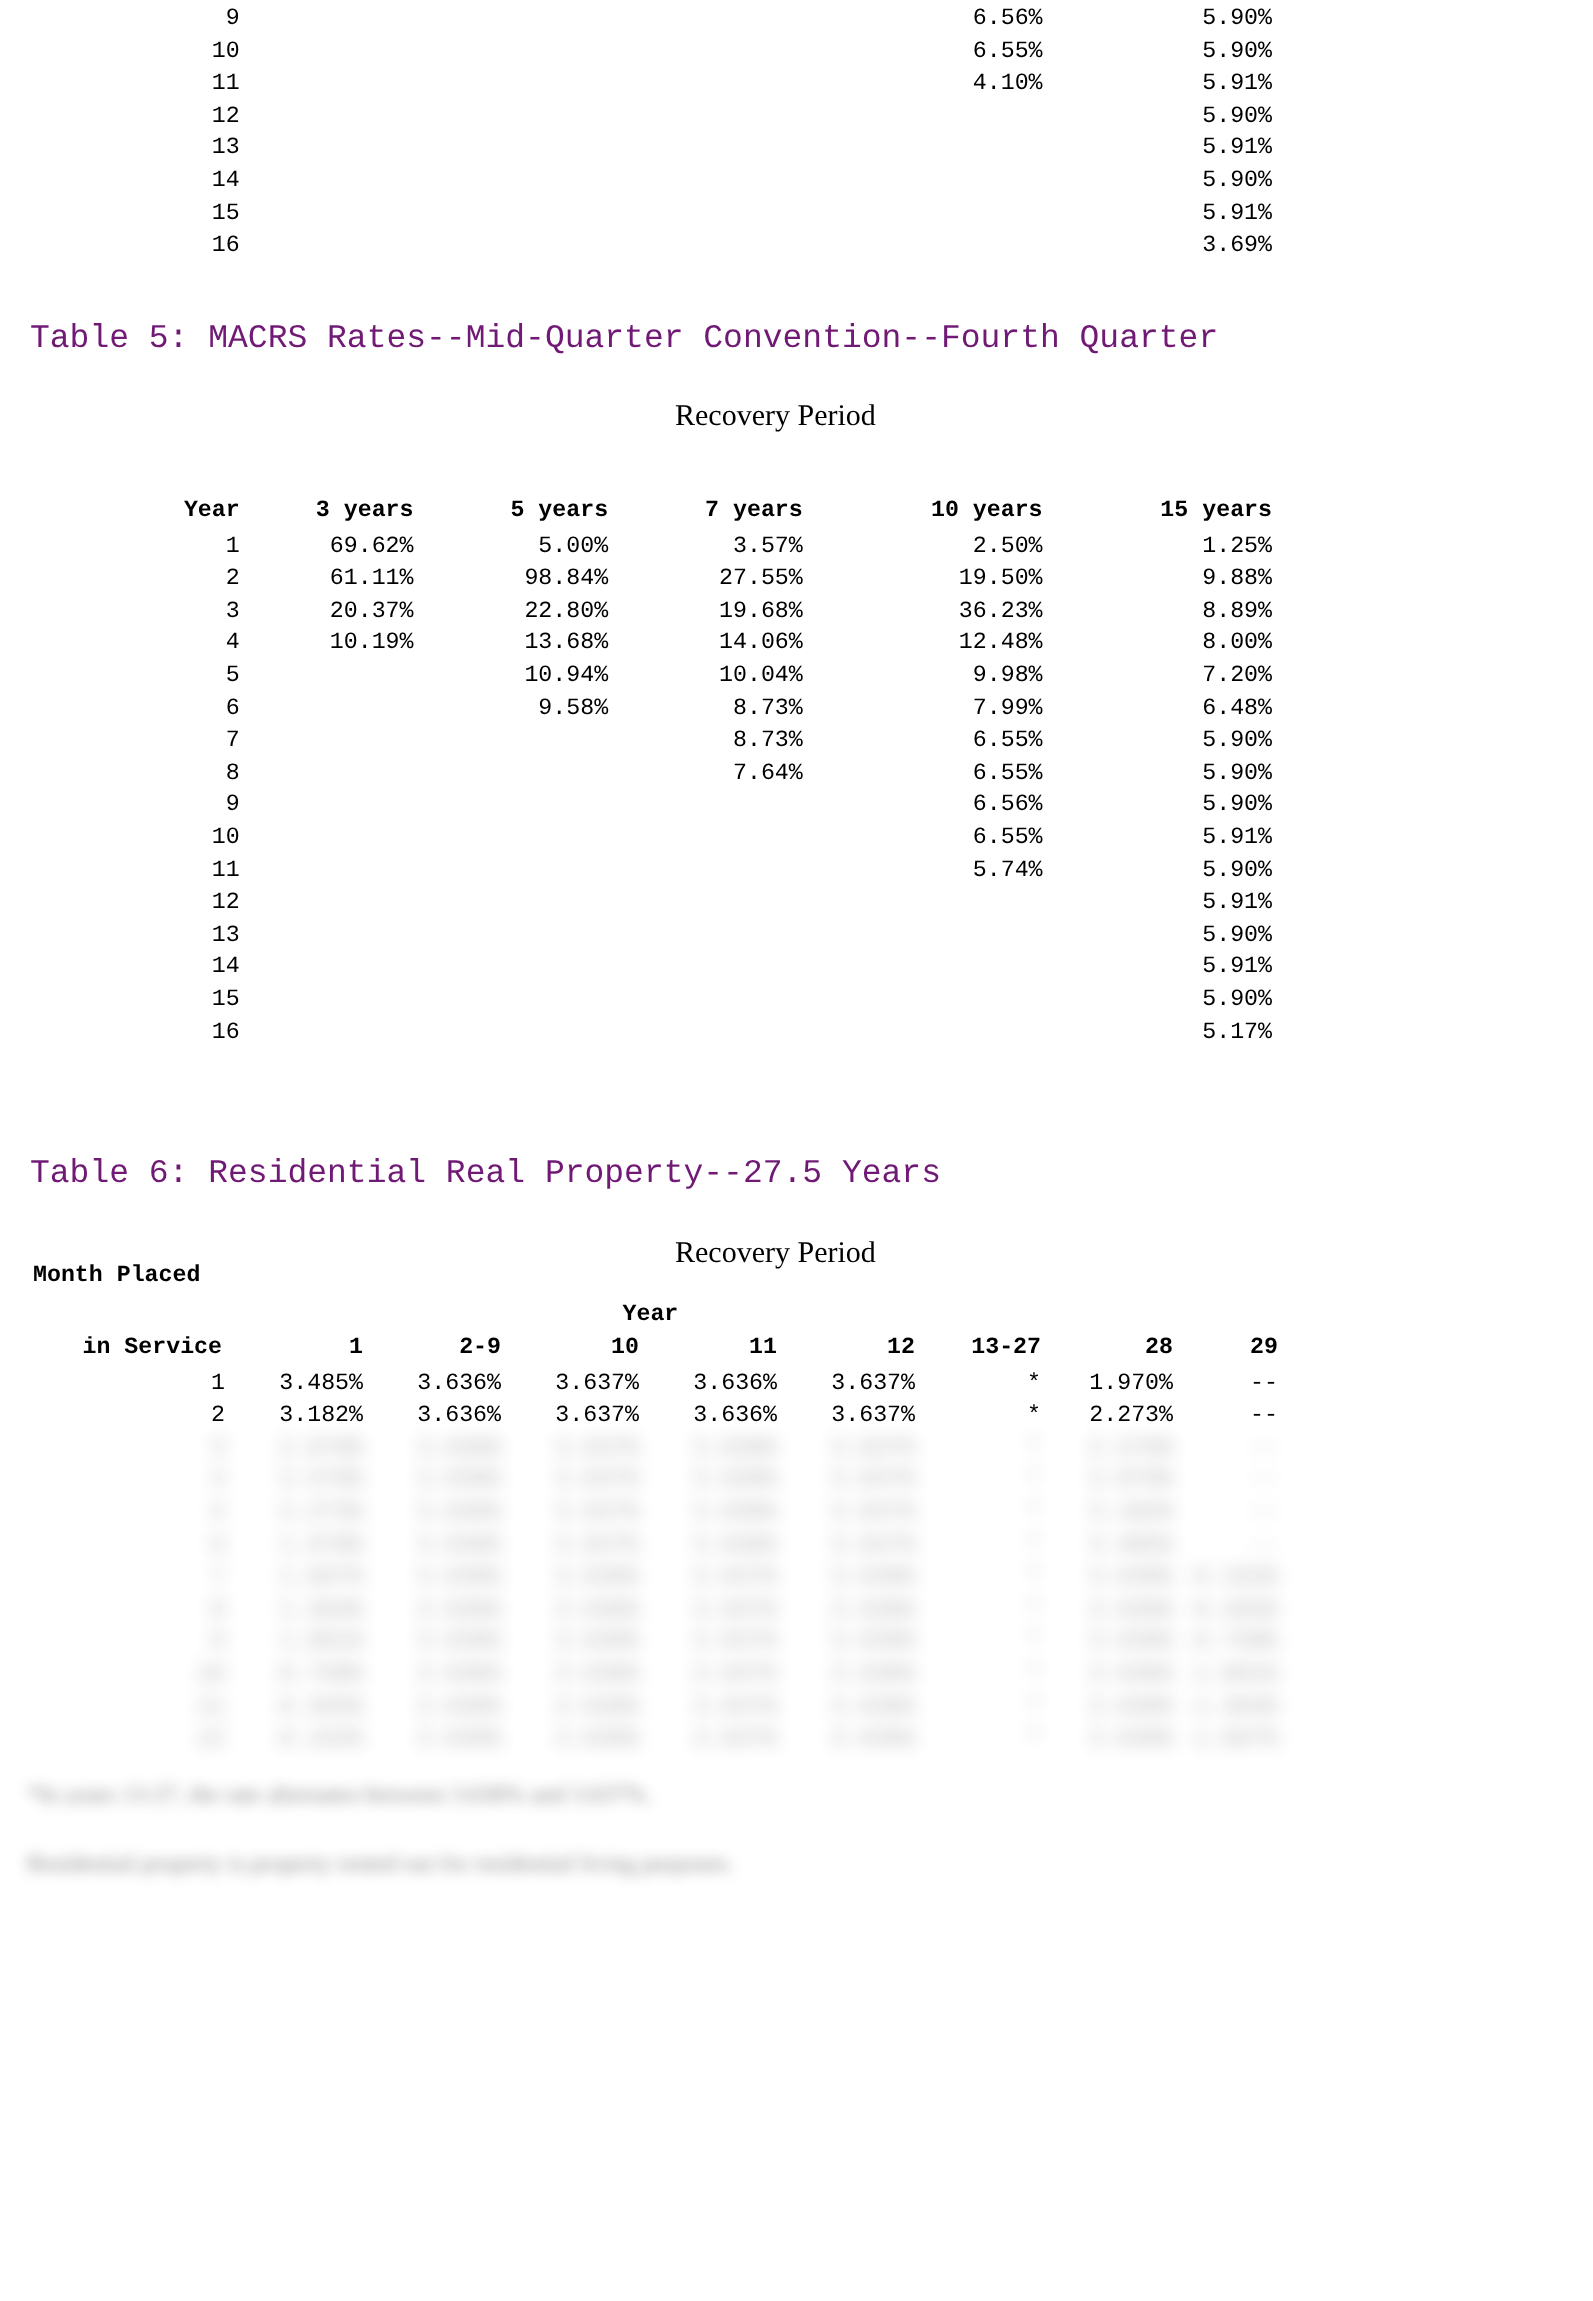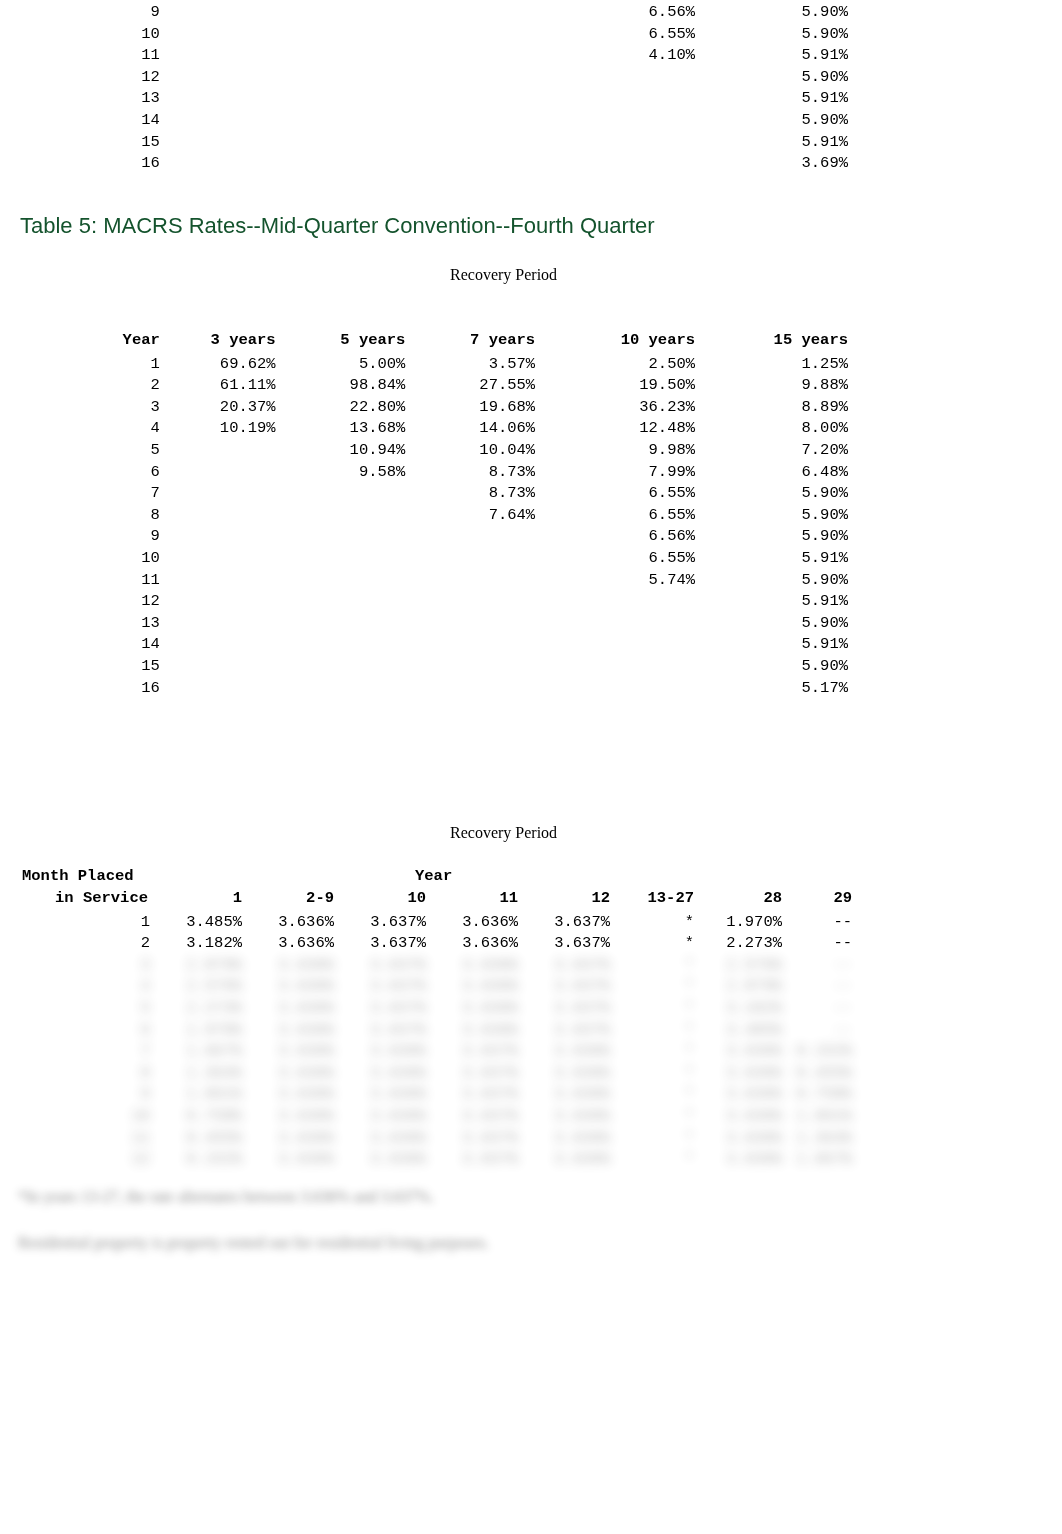--- a/index.html
+++ b/index.html
@@ -50,31 +50,31 @@
     vertical-align: top;
   }
   .tbl th {
     font-weight: bold;
     padding-bottom: 2px;
   }
 
   
   .section-title {
     position: absolute;
-    font-family: Liberation Sans, sans-serif;
+    font-family: Liberation Mono, monospace;
     font-size: 22px;
     font-weight: normal;
-    color: #14532d;
+    color: #701a75;
     white-space: nowrap;
   }
 
   .recovery-label {
     position: absolute;
     font-family: "Liberation Serif", "DejaVu Serif", serif;
-    font-size: 16px;
+    font-size: 20px;
     color: #000;
     white-space: nowrap;
   }
 
   
   .blurred {
     filter: blur(5.5px);
     opacity: 0.40;
     color: #333;
   }
@@ -321,24 +321,25 @@
           <td style="text-align: right;">16</td>
           <td></td>
           <td></td>
           <td></td>
           <td></td>
           <td>5.17%</td>
         </tr>
       </tbody>
   </table>
 
+  <div class="section-title" style="left:20px; top:770px;">Table 6: Residential Real Property--27.5 Years</div>
 
   <div class="recovery-label" style="left:450px; top:824px;">Recovery Period</div>
 
-  <div class="mono bold" style="position:absolute; left:22px; top:866px;">Month Placed</div>
+  <div class="mono bold" style="position:absolute; left:22px; top:840px;">Month Placed</div>
 
   <div class="mono bold" style="position:absolute; left:415px; top:866px;">Year</div>
 
   <table class="tbl" id="t6" style="left:22px; top:888px; width:830px;">
     <colgroup>
       <col style="width:128px">
       <col style="width:92px">
       <col style="width:92px">
       <col style="width:92px">
       <col style="width:92px">

